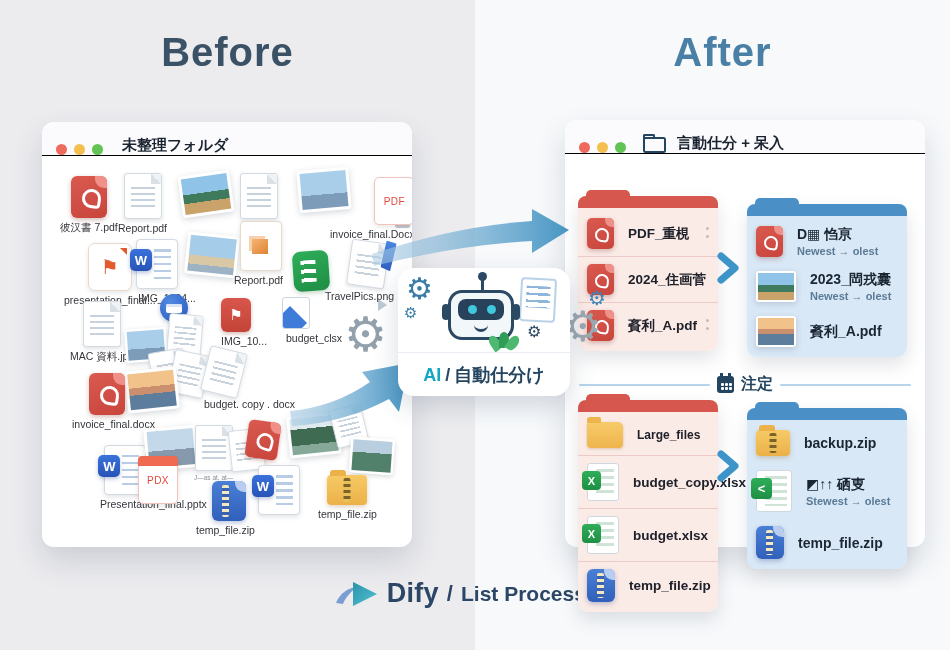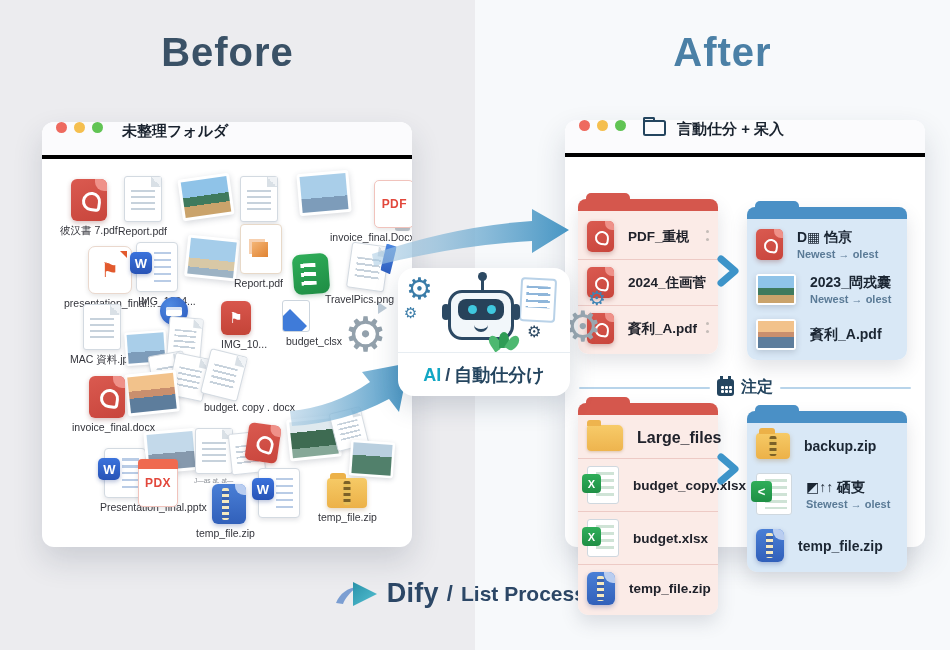--- a/index.html
+++ b/index.html
@@ -9,22 +9,22 @@
   
   .h-before,.h-after{position:absolute;top:30px;width:455px;text-align:center;
     font-size:40px;font-weight:700;letter-spacing:1px}
   .h-before{left:0;color:#3a5166}
   .h-after{left:495px;color:#4b80a6}
   
   .win{position:absolute;background:#fff;border-radius:12px;z-index:2;
     box-shadow:0 14px 30px rgba(35,50,75,.16)}
   .win-before{left:42px;top:122px;width:370px;height:425px}
   .win-after{left:565px;top:120px;width:360px;height:427px}
-  .titlebar{height:33px;display:flex;align-items:flex-start;padding:0 14px;gap:7px;
-    border-bottom:4px solid #000000;background:#fbfbfd;border-radius:12px 12px 0 0}
+  .titlebar{height:33px;display:flex;align-items:flex-end;padding:0 14px;gap:7px;
+    border-bottom:1px solid #000000;background:#fbfbfd;border-radius:12px 12px 0 0}
   .tl{width:11px;height:11px;border-radius:50%}
   .tl.r{background:#ee6a5f}.tl.y{background:#f5bf4f}.tl.g{background:#61c454}
   .wtitle{font-weight:700;font-size:15px;color:#19222e;margin-left:12px;white-space:nowrap}
   .fold-ic{width:19px;height:12px;border:2.2px solid #24455f;border-radius:2.5px;position:relative;margin-left:10px}
   .fold-ic::before{content:"";position:absolute;top:-5px;left:-2.2px;width:8px;height:3px;
     border:2.2px solid #24455f;border-bottom:none;border-radius:2px 2px 0 0}
   .files-area{position:relative;width:100%;height:392px;overflow:hidden}
   .after-area{position:relative;width:100%;height:394px}
   
   .file{position:absolute;display:flex;flex-direction:column;align-items:center;gap:3px}
@@ -47,21 +47,21 @@
   .v-forest .ph{background:linear-gradient(#dfe9ee 0 30%,#3e6b52 30% 75%,#86a898 75%)}
   .v-forest2 .ph{background:linear-gradient(#b9cfdf 0 40%,#51806b 40%)}
   .t-pdf{width:36px;height:42px;background:linear-gradient(160deg,#da5a50,#c8453c);
     border-radius:6px;position:relative;box-shadow:0 2px 5px rgba(120,40,35,.3);flex:none}
   .t-pdf::before{content:"";position:absolute;top:0;right:0;width:12px;height:12px;
     background:#ef9189;border-radius:0 6px 0 9px}
   .t-pdf::after{content:"";position:absolute;left:50%;top:50%;width:13px;height:13px;
     margin:-8px 0 0 -7px;border:3px solid #fff;border-radius:50% 50% 4px 50%;transform:rotate(8deg)}
   .t-pdf-file{width:38px;height:46px;background:#fff;border:1.5px solid #f1c3bc;border-radius:5px;
     display:flex;align-items:center;justify-content:center;position:relative;box-shadow:0 2px 5px rgba(0,0,0,.1)}
-  .badge-txt{font-size:12px;font-weight:700;color:#e2483c;letter-spacing:.4px}
+  .badge-txt{font-size:10px;font-weight:400;color:#e2483c;letter-spacing:.4px}
   .t-pdf-file.v-top::before{content:"";position:absolute;top:-1px;left:-1px;right:-1px;height:10px;
     background:#ef6a50;border-radius:4px 4px 0 0}
   .t-word{width:40px;height:48px;background:#fff;border:1px solid #d3dae1;border-radius:4px;
     position:relative;box-shadow:0 2px 5px rgba(50,60,80,.14);flex:none}
   .t-word::before{content:"";position:absolute;left:17px;right:6px;top:9px;height:30px;
     background:repeating-linear-gradient(#b9cce6 0 2.5px,transparent 2.5px 7px)}
   .t-word::after{content:"W";position:absolute;left:-7px;top:9px;width:22px;height:22px;
     background:linear-gradient(#3a72dc,#2853b6);border-radius:5px;color:#fff;font-weight:800;font-size:13px;
     display:flex;align-items:center;justify-content:center;box-shadow:0 2px 4px rgba(30,60,140,.3)}
   .t-excel-sheet{width:36px;height:40px;background:linear-gradient(160deg,#2fae59,#1e8d44);
@@ -162,21 +162,21 @@
   .tab::before{content:"";position:absolute;top:-6px;left:8px;width:44px;height:7px;
     border-radius:5px 5px 0 0;background:inherit}
   .panel.red .tab{background:#d5574d}
   .panel.blue .tab{background:#4a90c6}
   .pbody{border-radius:0 0 10px 10px;padding:3px 0}
   .panel.red .pbody{background:#fbebe7}
   .panel.blue .pbody{background:#d9e8f6}
   .row{display:flex;align-items:center;gap:14px;padding:7px 9px;position:relative}
   .panel.red .row:not(:first-child){border-top:1px solid rgba(200,120,110,.28)}
   .rlabel{font-weight:700;font-size:13.5px;color:#20222b;white-space:nowrap}
-  .row.big .rlabel{font-size:16px}
+  .row.big .rlabel{font-size:12px}
   .panel.blue .rlabel{color:#1b2633;font-size:14px}
   .rsub{font-size:11px;color:#5a7a96;font-weight:600;margin-top:1px;white-space:nowrap}
   .dots{position:absolute;right:9px;top:calc(50% - 7px);width:3.5px;height:3.5px;border-radius:50%;
     background:#c4bcb8;box-shadow:0 8px 0 #c4bcb8}
   .row .t-pdf{width:27px;height:31px;border-radius:5px}
   .row .t-pdf::before{width:9px;height:9px;border-radius:0 5px 0 7px}
   .row .t-pdf::after{width:10px;height:10px;border-width:2.5px;margin:-6px 0 0 -6px}
   .row .t-photo{width:36px;height:27px;padding:2px;flex:none}
   .row .t-zip-blue{width:28px;height:33px}
   .row .t-zip-folder{width:34px;height:26px}

